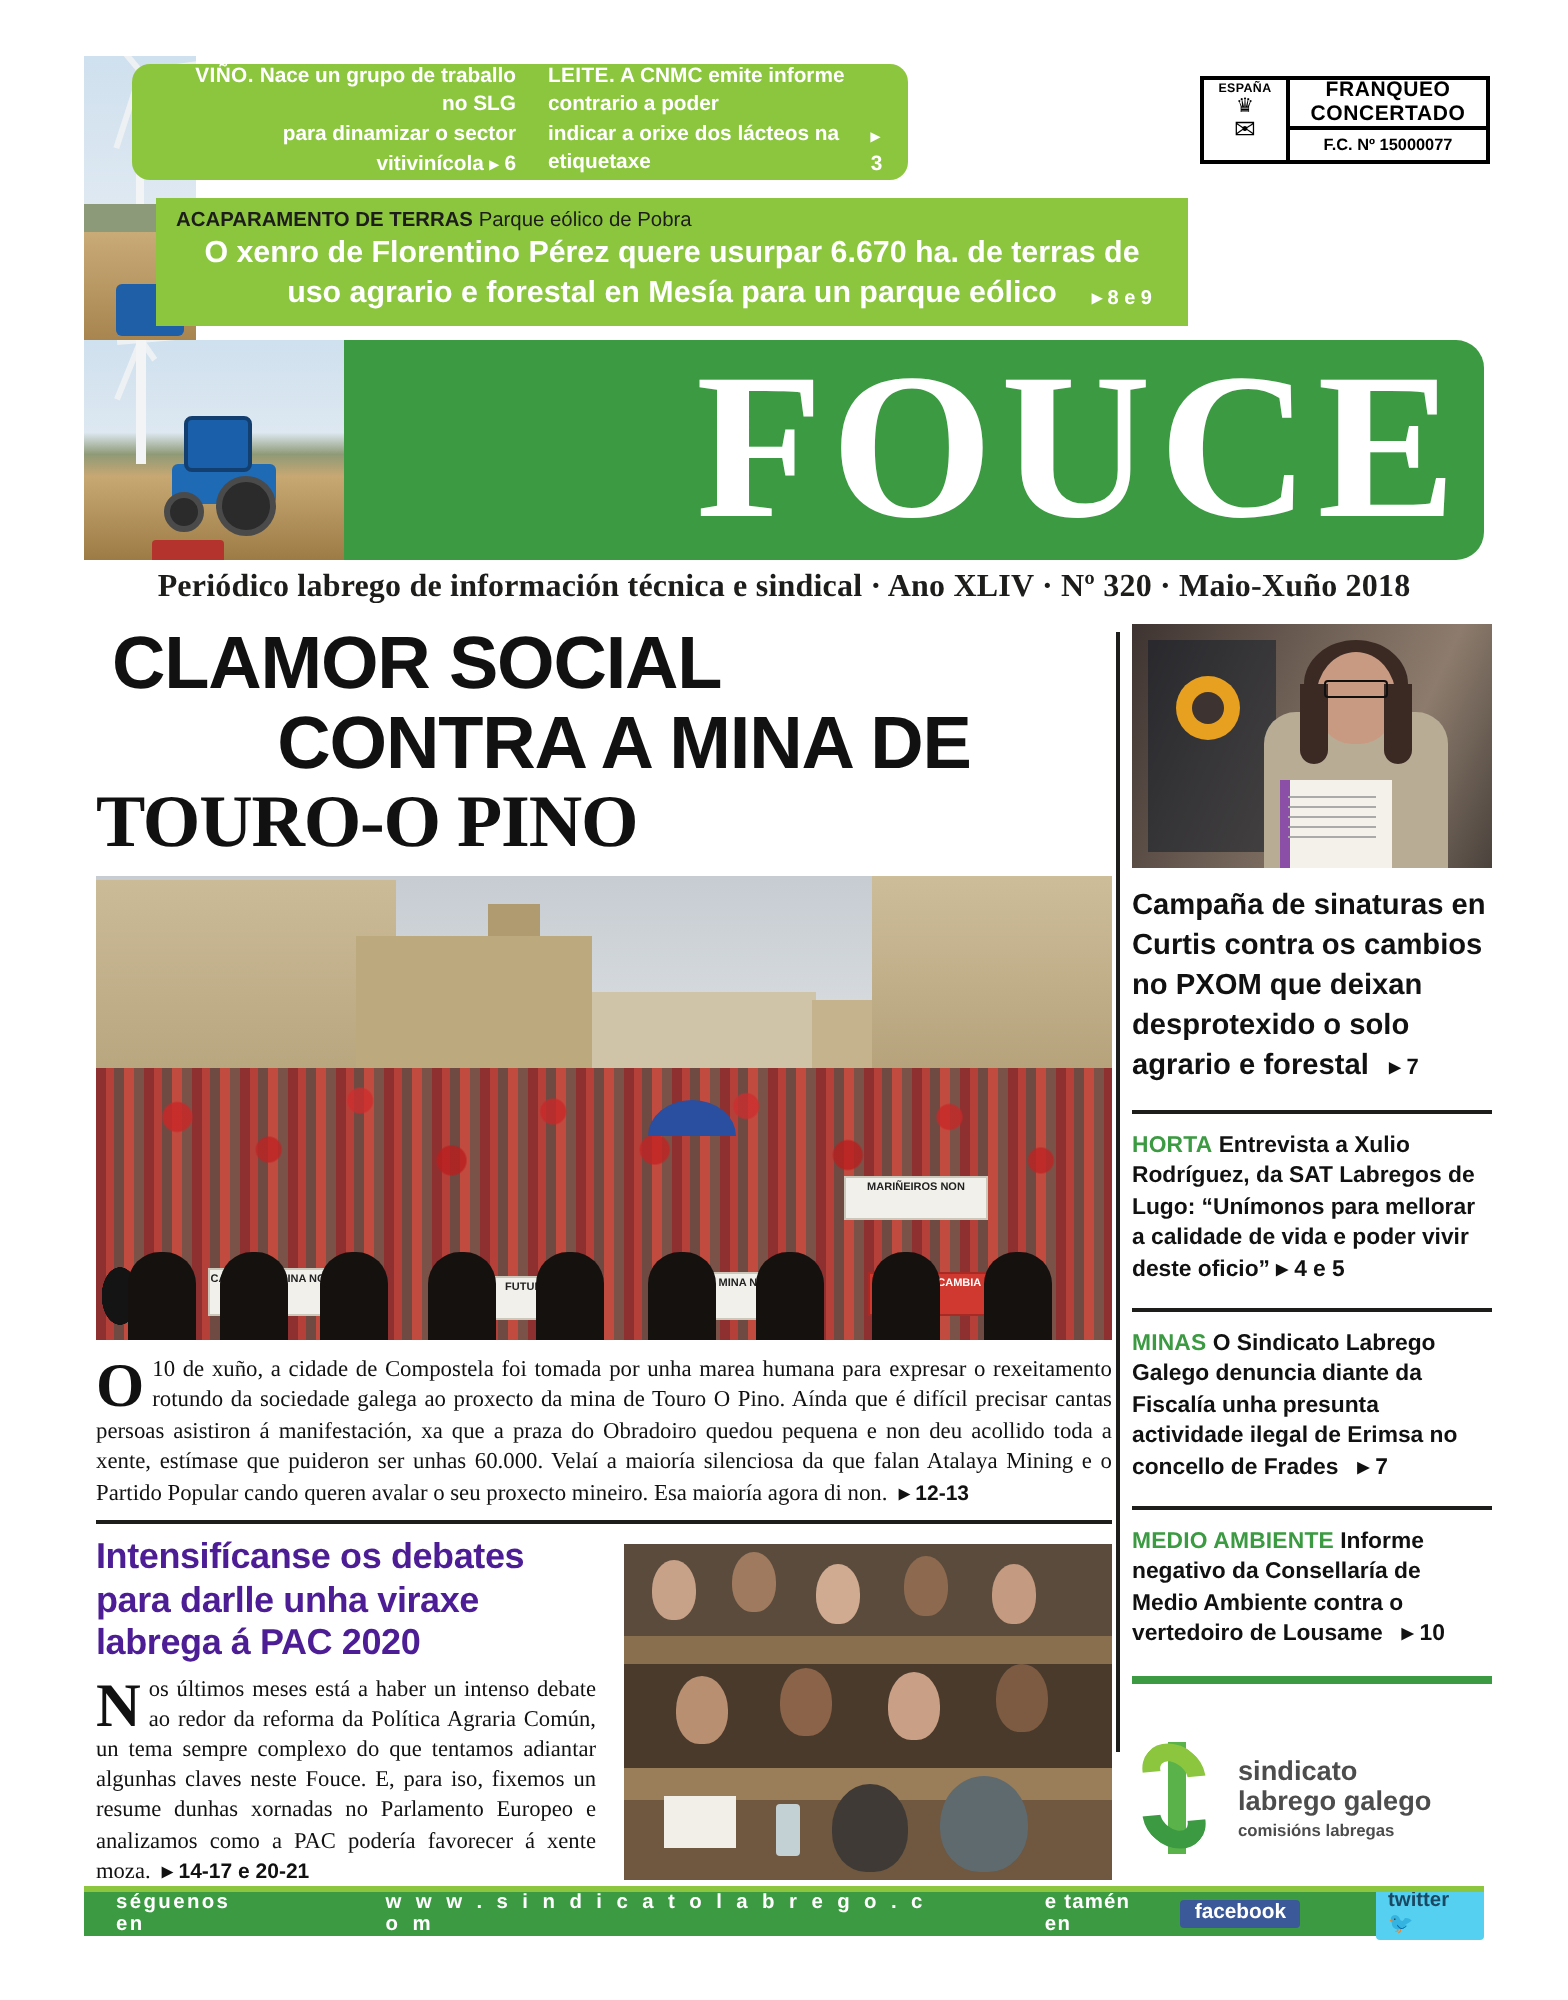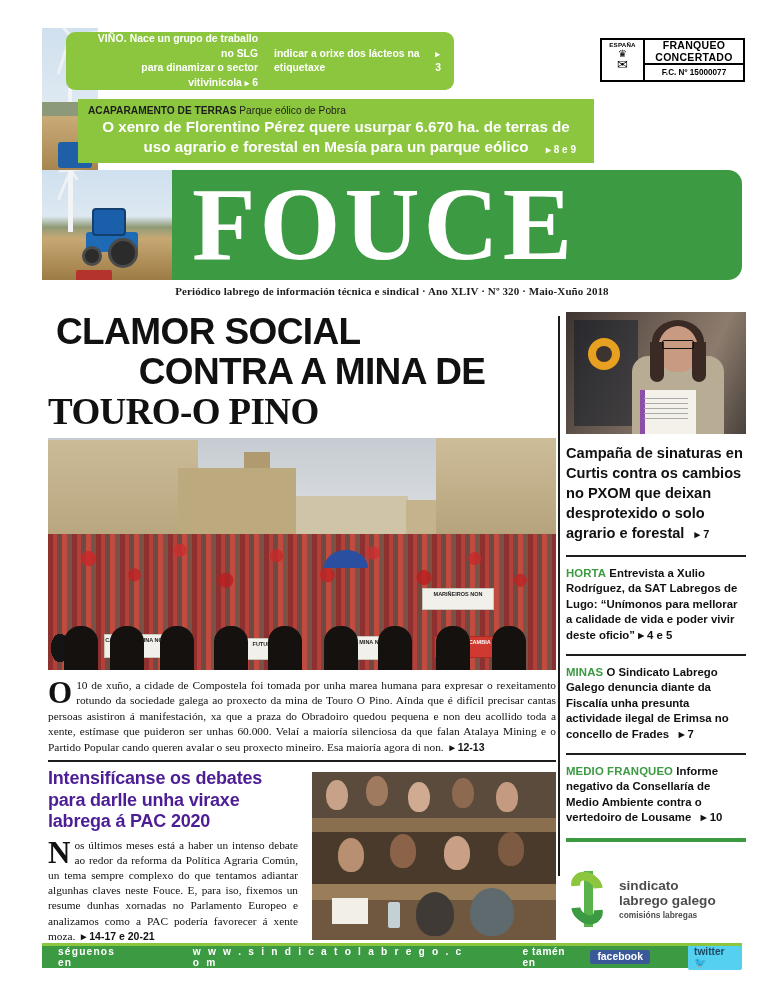--- a/index.html
+++ b/index.html
@@ -74,24 +74,24 @@
   .mh-photo .m-blade { position:absolute; left:27px; top:-12px; width:3px; height:44px; background:#eef1f4; transform-origin:1.5px 12px; }
   .mh-photo .mb1{transform:rotate(22deg);} .mh-photo .mb2{transform:rotate(145deg);} .mh-photo .mb3{transform:rotate(265deg);}
   .mh-photo .m-tractor { position:absolute; left:34px; top:38px; width:72px; height:62px; }
   .mh-photo .tr-cab { position:absolute; left:16px; top:0; width:34px; height:28px; background:#1a5fa9; border-radius:4px; border:2px solid #123f70;}
   .mh-photo .tr-body{ position:absolute; left:10px; top:24px; width:52px; height:20px; background:#1e6ab5; border-radius:3px;}
   .mh-photo .tr-wbig{ position:absolute; left:32px; top:30px; width:30px; height:30px; background:#2b2b2b; border-radius:50%; border:3px solid #4a4a4a;}
   .mh-photo .tr-wsml{ position:absolute; left:6px; top:38px; width:20px; height:20px; background:#2b2b2b; border-radius:50%; border:3px solid #4a4a4a;}
   .mh-photo .plough { position:absolute; left:0; top:62px; width:36px; height:16px; background:#b4332c; border-radius:2px;}
   .mh-title { position:absolute; left:150px; top:-2px; width:540px; height:112px;
      color:#fff; font-family:"Liberation Serif", serif; font-weight:bold;
-     font-size:104px; line-height:112px; letter-spacing:4px; text-align:left; }
+     font-size:104px; line-height:112px; letter-spacing:4px; text-align:right; }
 
   .subtitle { position:absolute; left:42px; top:285px; width:700px; text-align:center;
-     font-family:"Liberation Serif", serif; font-weight:bold; font-size:11px; color:#1d1d1b; letter-spacing:.1px;}
+     font-family:"Liberation Serif", serif; font-weight:bold; font-size:16px; color:#1d1d1b; letter-spacing:.1px;}
 
   
   .main-col { position:absolute; left:48px; top:312px; width:508px; }
   .headline { font-weight:bold; color:#111; font-size:37px; line-height:40px; letter-spacing:-.6px; }
   .hl1 { text-align:left; padding-left:8px; }
   .hl2 { text-align:center; padding-left:20px; position:relative; z-index:3; }
   .hl3 { text-align:left; padding-right:48px; position:relative; z-index:3;font-family:Liberation Serif, serif; }
 
   .demo-photo { position:absolute; left:48px; top:438px; width:508px; height:232px; overflow:hidden; background:#b9b3a6; }
   .sky { position:absolute; left:0; top:0; width:100%; height:44%; background:linear-gradient(to bottom,#c6ccd2,#dfe2e4); }
@@ -210,20 +210,24 @@
           <span class="tb-kicker">VIÑO.</span>
           <span>Nace un grupo de traballo no SLG</span>
         </div>
         <div class="tb-line l2">
           <span>para dinamizar o sector vitivinícola</span>
           <span class="arw">▸</span>
           <span class="pgn">6</span>
         </div>
       </div>
       <div class="tb-col right">
+        <div class="tb-line">
+          <span class="tb-kicker">LEITE.</span>
+          <span>A CNMC emite informe contrario a poder</span>
+        </div>
         <div class="tb-line" style="display:flex; justify-content:space-between;">
           <span>indicar a orixe dos lácteos na etiquetaxe</span>
           <span><span class="arw">▸</span>
           <span class="pgn">3</span></span>
         </div>
       </div>
     </div>
 
     <div class="stamp">
       <div class="stamp-left">
@@ -378,21 +382,21 @@
 
     <div class="side-item">
       <span class="kick">MINAS</span>
       <span>O Sindicato Labrego Galego denuncia diante da Fiscalía unha presunta actividade ilegal de Erimsa no concello de Frades</span>
       <span class="pg">&nbsp;&nbsp;▸ <span>7</span></span>
     </div>
 
     <div class="side-rule"></div>
 
     <div class="side-item">
-      <span class="kick">MEDIO FRANQUEO</span>
+      <span class="kick">MEDIO AMBIENTE</span>
       <span>Informe negativo da Consellaría de Medio Ambiente contra o vertedoiro de Lousame</span>
       <span class="pg">&nbsp;&nbsp;▸ <span>10</span></span>
     </div>
 
     <div class="green-rule"></div>
   </div>
 
   <div class="slg">
     <div class="slg-mark">
       <div class="stem"></div>

